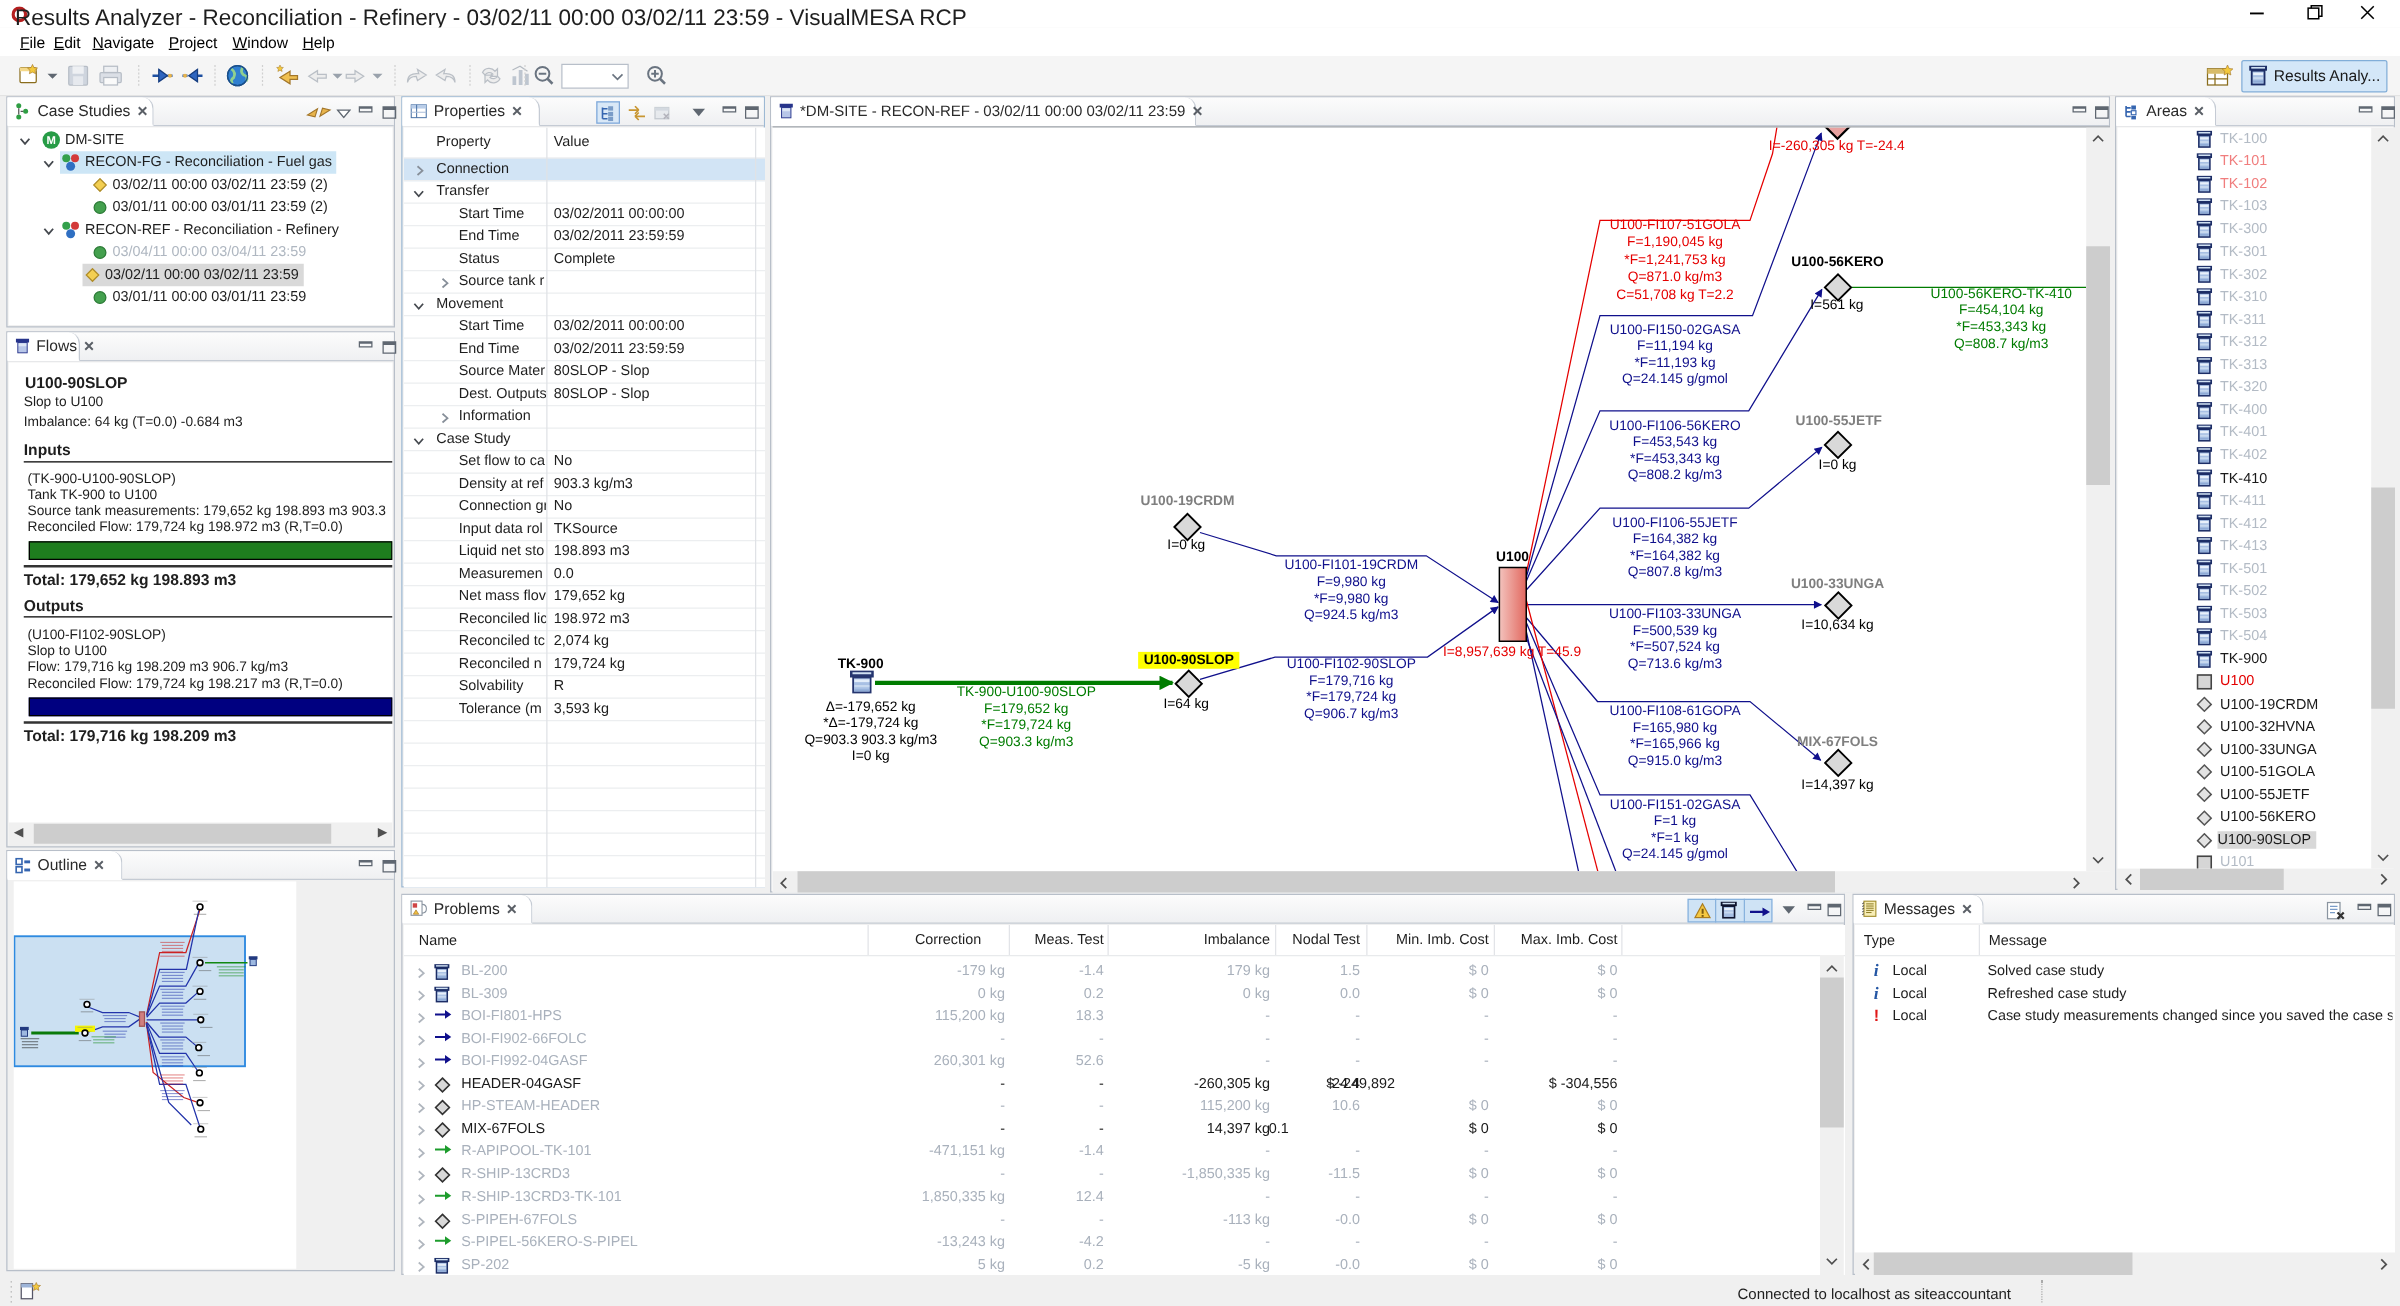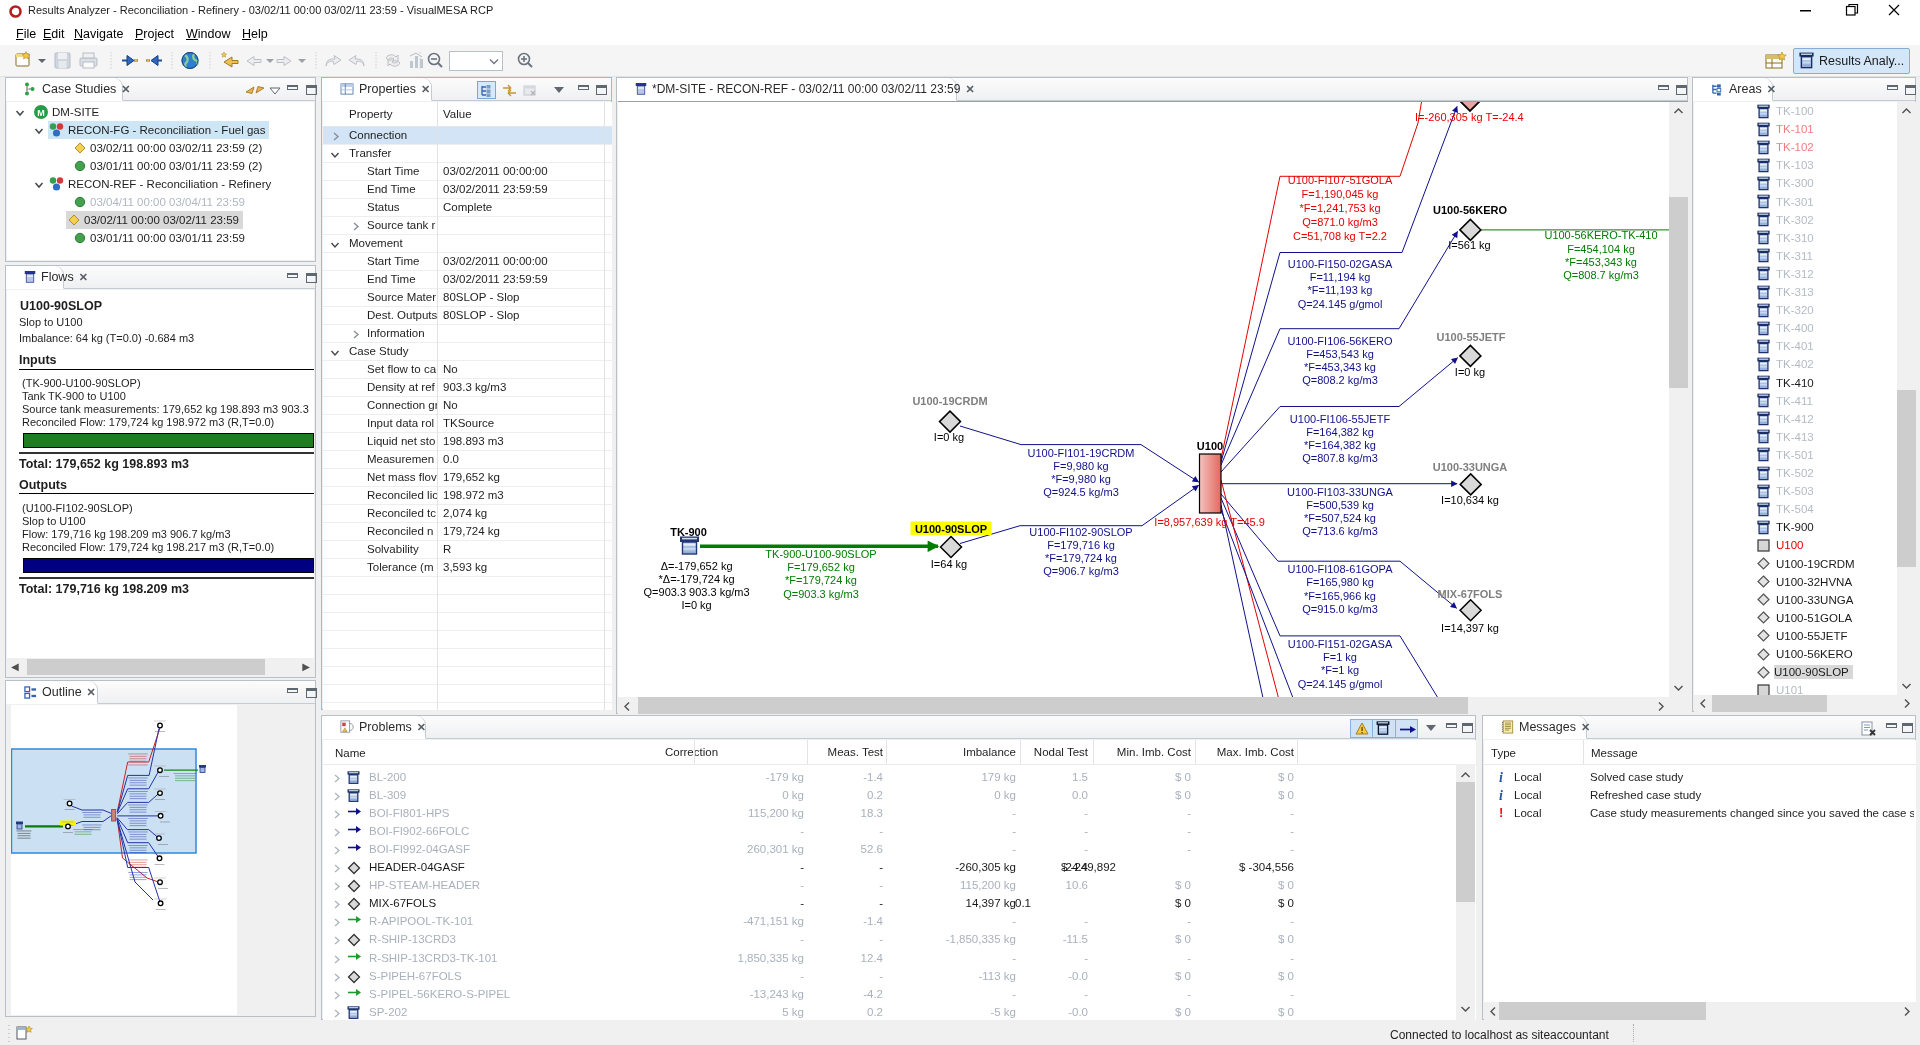--- a/index.html
+++ b/index.html
@@ -7,21 +7,21 @@
 body { font-family:"Liberation Sans",sans-serif; font-size:12px; background:#f0f0f0; color:#1e1e1e; position:relative; }
 .abs { position:absolute; }
 
 #titlebar { left:0; top:0; width:1920px; height:22px; background:#fff; }
 #menubar { left:0; top:22px; width:1920px; height:23px; background:#fff; }
 .menuitem { position:absolute; top:5px; font-size:12.5px; color:#000; }
 #toolbar { left:0; top:45px; width:1920px; height:32px; background:#f5f5f5; border-bottom:1px solid #e3e3e3; }
 
 .panel { position:absolute; background:#f0f0f0; border:1px solid #b8bfc9; }
 .tabbar { position:absolute; left:0; top:0; right:0; height:23px; background:linear-gradient(#fcfcfc,#eff0f2); border-bottom:1px solid #c5cbd4; }
-.tab svg { flex:none; } .tab span { flex:none; } .tab { white-space:nowrap; position:absolute; left:0; top:0; height:23px; background:#fff; border-right:1px solid #c5cbd4; border-bottom:1px solid #fff; border-radius:0 9px 0 0; display:flex; align-items:center; padding:0 7px 0 18px; gap:5px; font-size:12.5px; color:#2a2a2a; }
+.tab svg { flex:none; } .tab span { flex:none; } .tab { white-space:nowrap; position:absolute; left:0; top:0; height:23px; background:#fff; border-right:1px solid #c5cbd4; border-bottom:1px solid #fff; border-radius:0 9px 0 0; display:flex; align-items:center; padding:0 7px 0 6px; gap:5px; font-size:12.5px; color:#2a2a2a; }
 .tclose { color:#5a5f66; font-size:11px; font-weight:bold; letter-spacing:-1px; }
 .content { position:absolute; background:#fff; overflow:hidden; }
 
 .pmin,.pmax,.pchev { position:absolute; top:7px; }
 .pmin { width:11px; height:5px; border:1px solid #5f6771; border-width:2px 1px 1px 1px; }
 .pmax { width:11px; height:10px; border:1px solid #5f6771; border-top-width:3px; }
 .pchev { width:0; height:0; border-left:5px solid transparent; border-right:5px solid transparent; border-top:6px solid #5f6771; }
 
 .sb { position:absolute; background:#f0f0f0; }
 .sbthumb { position:absolute; background:#cdcdcd; }
@@ -32,21 +32,21 @@
 
 #statusbar { left:0; top:1021px; width:1920px; height:24px; background:#f0f0f0; }
 </style>
 </head>
 <body>
 
 <div class="abs" id="titlebar">
   <svg class="abs" style="left:9px;top:5px" width="14" height="14">
       <circle cx="6.5" cy="6.5" r="5" fill="#fff" stroke="#b41f1f" stroke-width="2.6"></circle>
     </svg>
-  <div class="abs" style="left:28px;top:4px;font-size:11px">Results Analyzer - Reconciliation - Refinery - 03/02/11 00:00 03/02/11 23:59 - VisualMESA RCP</div>
+  <div class="abs" style="left:12px;top:4px;font-size:18px">Results Analyzer - Reconciliation - Refinery - 03/02/11 00:00 03/02/11 23:59 - VisualMESA RCP</div>
   <svg class="abs" style="left:1794px;top:0" width="120" height="22">
     <rect x="6" y="10" width="11" height="1.5" fill="#000"></rect>
     <rect x="52.5" y="6.5" width="8.5" height="8.5" fill="none" stroke="#000" stroke-width="1.2"></rect>
     <path d="M55 6.5 V4.5 H63.5 V13 H61" fill="none" stroke="#000" stroke-width="1.2"></path>
     <path d="M95 5 l10 10 M105 5 l-10 10" stroke="#000" stroke-width="1.2"></path>
   </svg>
 </div>
 
 <div class="abs" id="menubar">
   <div class="menuitem" style="left:16px"><u>F</u>ile</div>
@@ -1114,21 +1114,21 @@
     </svg>
   <svg class="abs" style="left:1077px;top:9px" width="18" height="9">
       <path d="M1 4.5 h11" stroke="#10108c" stroke-width="1.7"></path>
       <path d="M11 1 L17 4.5 L11 8 Z" fill="#10108c"></path>
     </svg>
   <div class="pchev" style="left:1104px;top:9px"></div>
   <div class="pmin" style="left:1124px"></div>
   <div class="pmax" style="left:1140px"></div>
   <div class="content" style="left:1px;top:24px;width:1153px;height:280px;font-size:11.5px">
     <div class="abs" style="left:12px;top:7px">Name</div>
-    <span class="abs" style="top:6px;left:342px;width:130px;text-align:left">Correction</span>
+    <span class="abs" style="top:6px;left:332px;width:130px;text-align:right">Correction</span>
       <span class="abs" style="top:6px;left:430px;width:130px;text-align:right">Meas. Test</span>
       <span class="abs" style="top:6px;left:563px;width:130px;text-align:right">Imbalance</span>
       <span class="abs" style="top:6px;left:635px;width:130px;text-align:right">Nodal Test</span>
       <span class="abs" style="top:6px;left:738px;width:130px;text-align:right">Min. Imb. Cost</span>
       <span class="abs" style="top:6px;left:841px;width:130px;text-align:right">Max. Imb. Cost</span>
     <div class="abs" style="left:371px;top:0;height:24px;border-left:1px solid #e2e4e8"></div>
       <div class="abs" style="left:484px;top:0;height:24px;border-left:1px solid #e2e4e8"></div>
       <div class="abs" style="left:563px;top:0;height:24px;border-left:1px solid #e2e4e8"></div>
       <div class="abs" style="left:697px;top:0;height:24px;border-left:1px solid #e2e4e8"></div>
       <div class="abs" style="left:770px;top:0;height:24px;border-left:1px solid #e2e4e8"></div>

